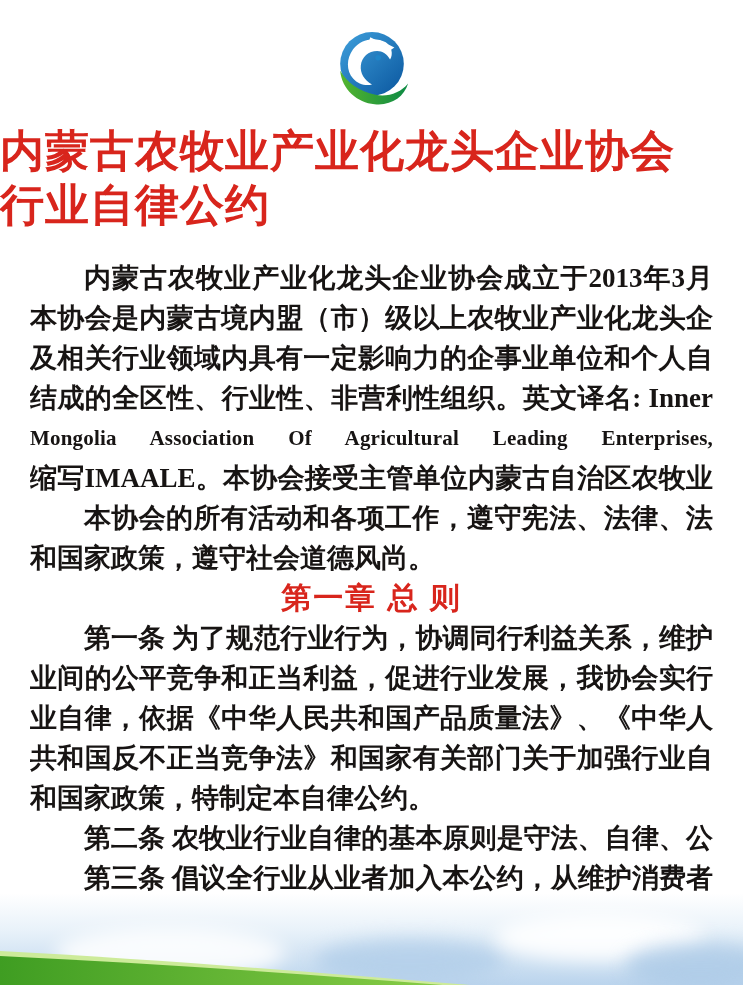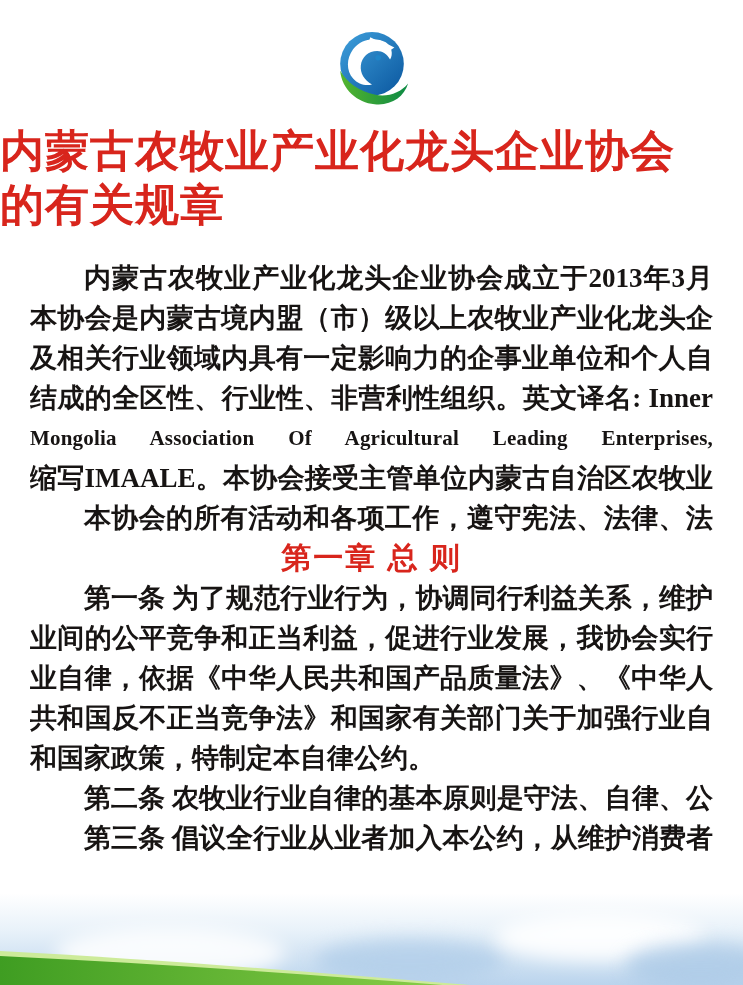--- a/index.html
+++ b/index.html
@@ -107,21 +107,21 @@
       <path fill="#ffffff" d="M48,13 L58,18 L46,22 C46,19 47,16 48,13 Z"></path>
       <circle cx="57" cy="37" r="3.2" fill="#1f86c9"></circle>
 
       <path fill="url(#greenGrad)" d="M13,52 C15,74 33,89 53,91 C72,93 87,83 92,67
                C83,78 68,83 54,80 C35,76 21,66 13,52 Z"></path>
     </svg>
   </div>
 
   <div class="title">
     <div class="title-line">内蒙古农牧业产业化龙头企业协会</div>
-    <div class="title-line">的有关规章</div>
+    <div class="title-line">行业自律公约</div>
   </div>
 
   <div class="scene">
     <div class="sky"></div>
     <div class="cloud c1"></div>
     <div class="cloud c2"></div>
     <div class="cloud c3"></div>
     <div class="cloud c4"></div>
     <svg class="grass" viewBox="0 0 743 92" preserveAspectRatio="none">
       <defs>
@@ -136,20 +136,21 @@
   </div>
 
   <div class="body-text">
       <div class="line indent fill"><span>内蒙古农牧业产业化龙头企业协会成立于2013年3月17日，</span></div>
       <div class="line fill"><span>本协会是内蒙古境内盟（市）级以上农牧业产业化龙头企业</span></div>
       <div class="line fill"><span>及相关行业领域内具有一定影响力的企事业单位和个人自愿</span></div>
       <div class="line fill"><span>结成的全区性、行业性、非营利性组织。英文译名: Inner -</span></div>
       <div class="line fill latin"><span>Mongolia Association Of Agricultural Leading Enterprises,</span></div>
       <div class="line fill"><span>缩写IMAALE。本协会接受主管单位内蒙古自治区农牧业厅</span></div>
       <div class="line indent fill"><span>本协会的所有活动和各项工作，遵守宪法、法律、法规</span></div>
+      <div class="line"><span>和国家政策，遵守社会道德风尚。</span></div>
       <div class="line chapter-heading"><span>第一章 总 则</span></div>
       <div class="line indent fill"><span class="article-label">第一条</span><span> 为了规范行业行为，协调同行利益关系，维护行</span></div>
       <div class="line fill"><span>业间的公平竞争和正当利益，促进行业发展，我协会实行行</span></div>
       <div class="line fill"><span>业自律，依据《中华人民共和国产品质量法》、《中华人民</span></div>
       <div class="line fill"><span>共和国反不正当竞争法》和国家有关部门关于加强行业自律</span></div>
       <div class="line"><span>和国家政策，特制定本自律公约。</span></div>
       <div class="line indent fill"><span class="article-label">第二条</span><span> 农牧业行业自律的基本原则是守法、自律、公平、</span></div>
       <div class="line indent fill"><span class="article-label">第三条</span><span> 倡议全行业从业者加入本公约，从维护消费者和</span></div>
     </div>
 

